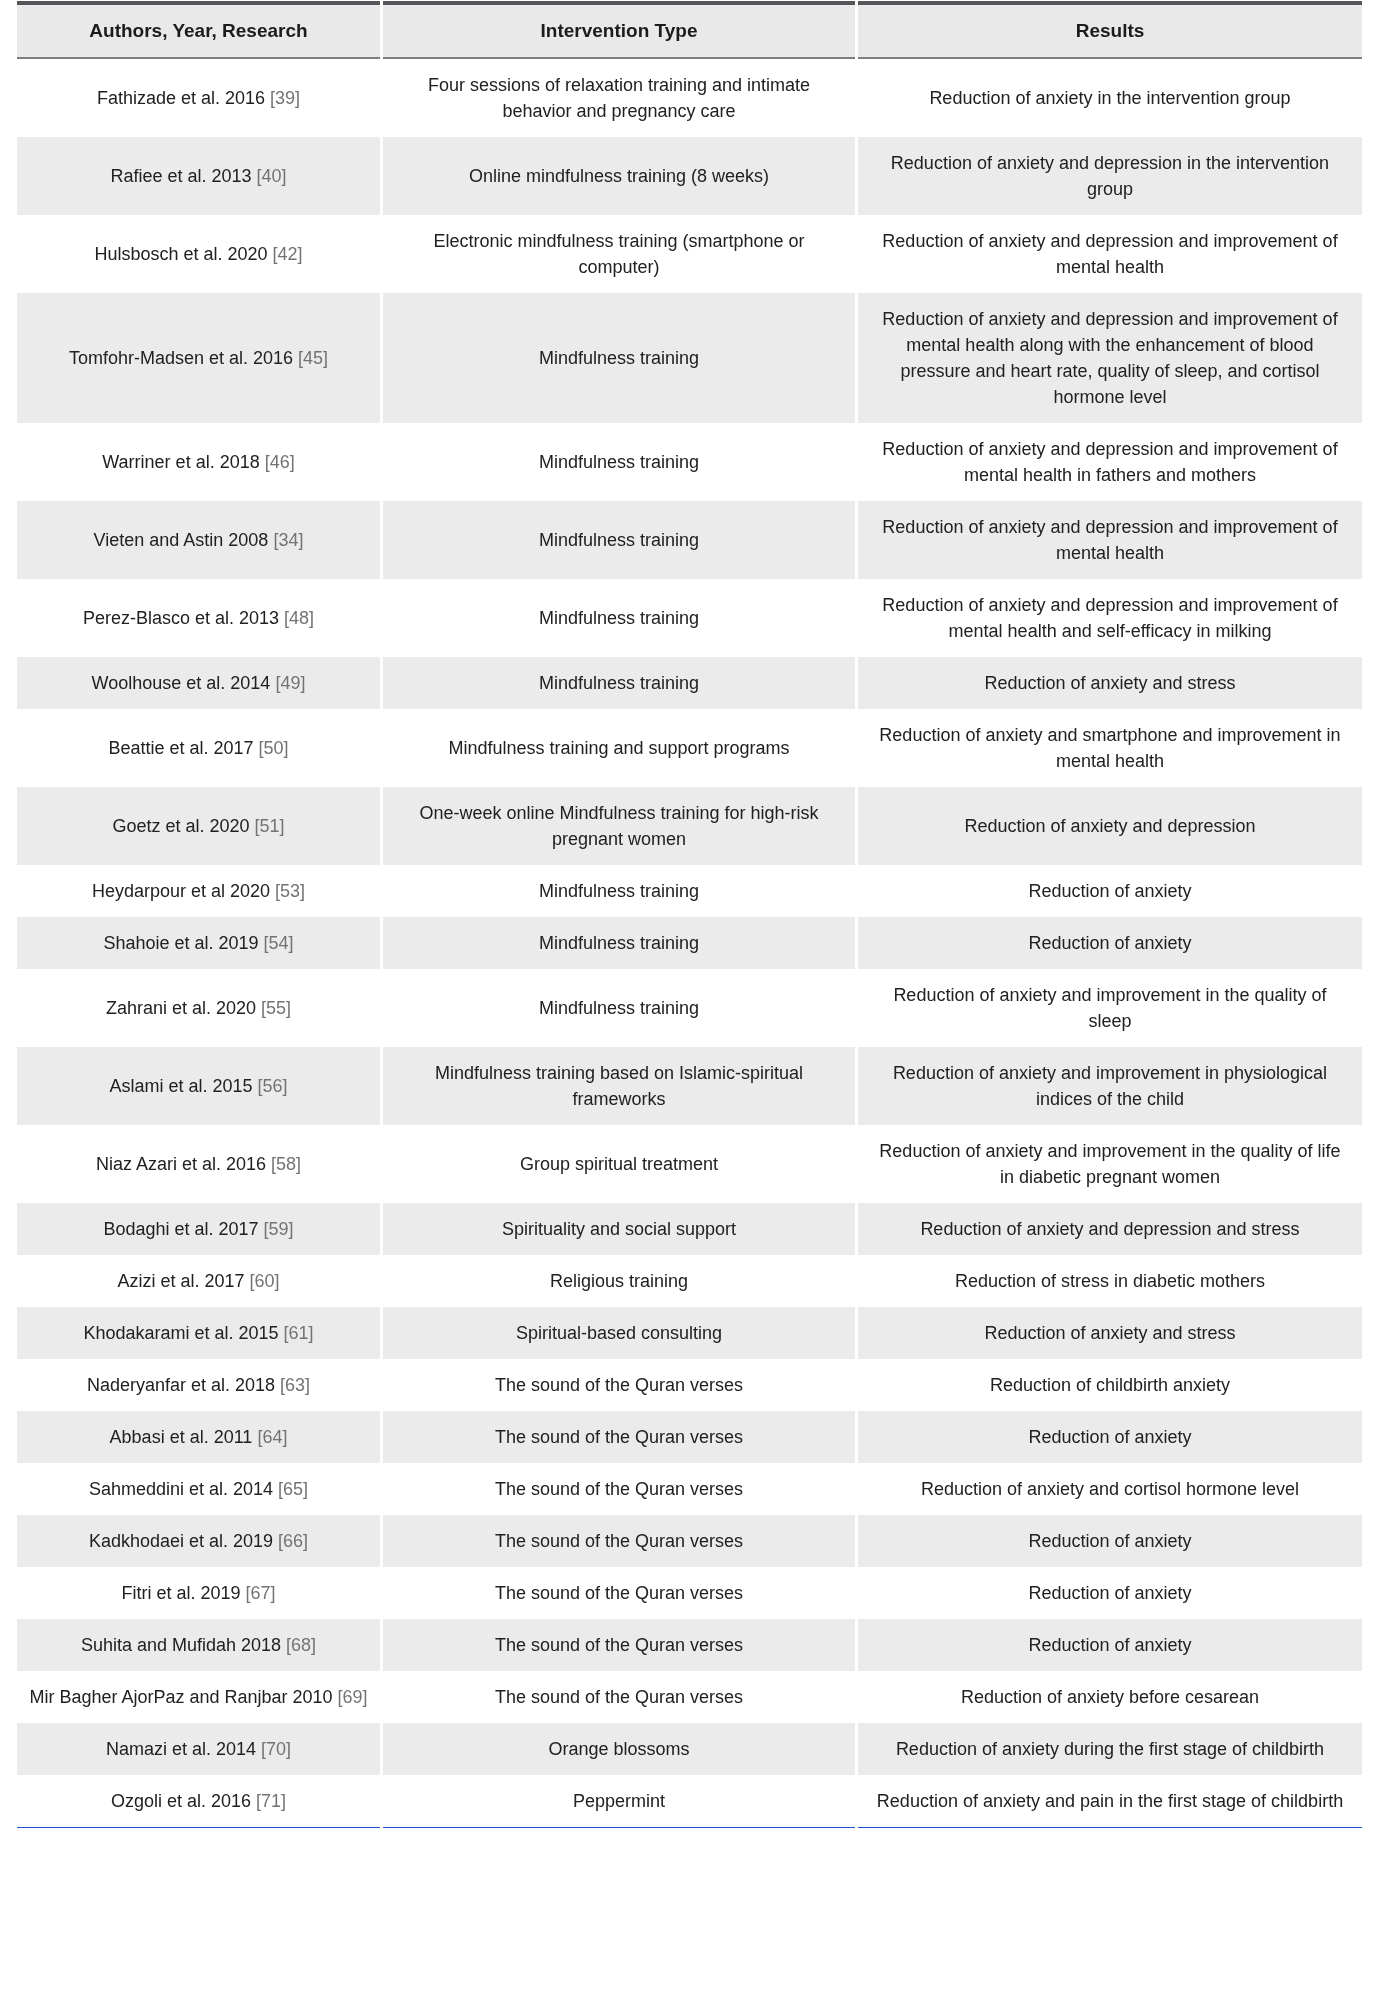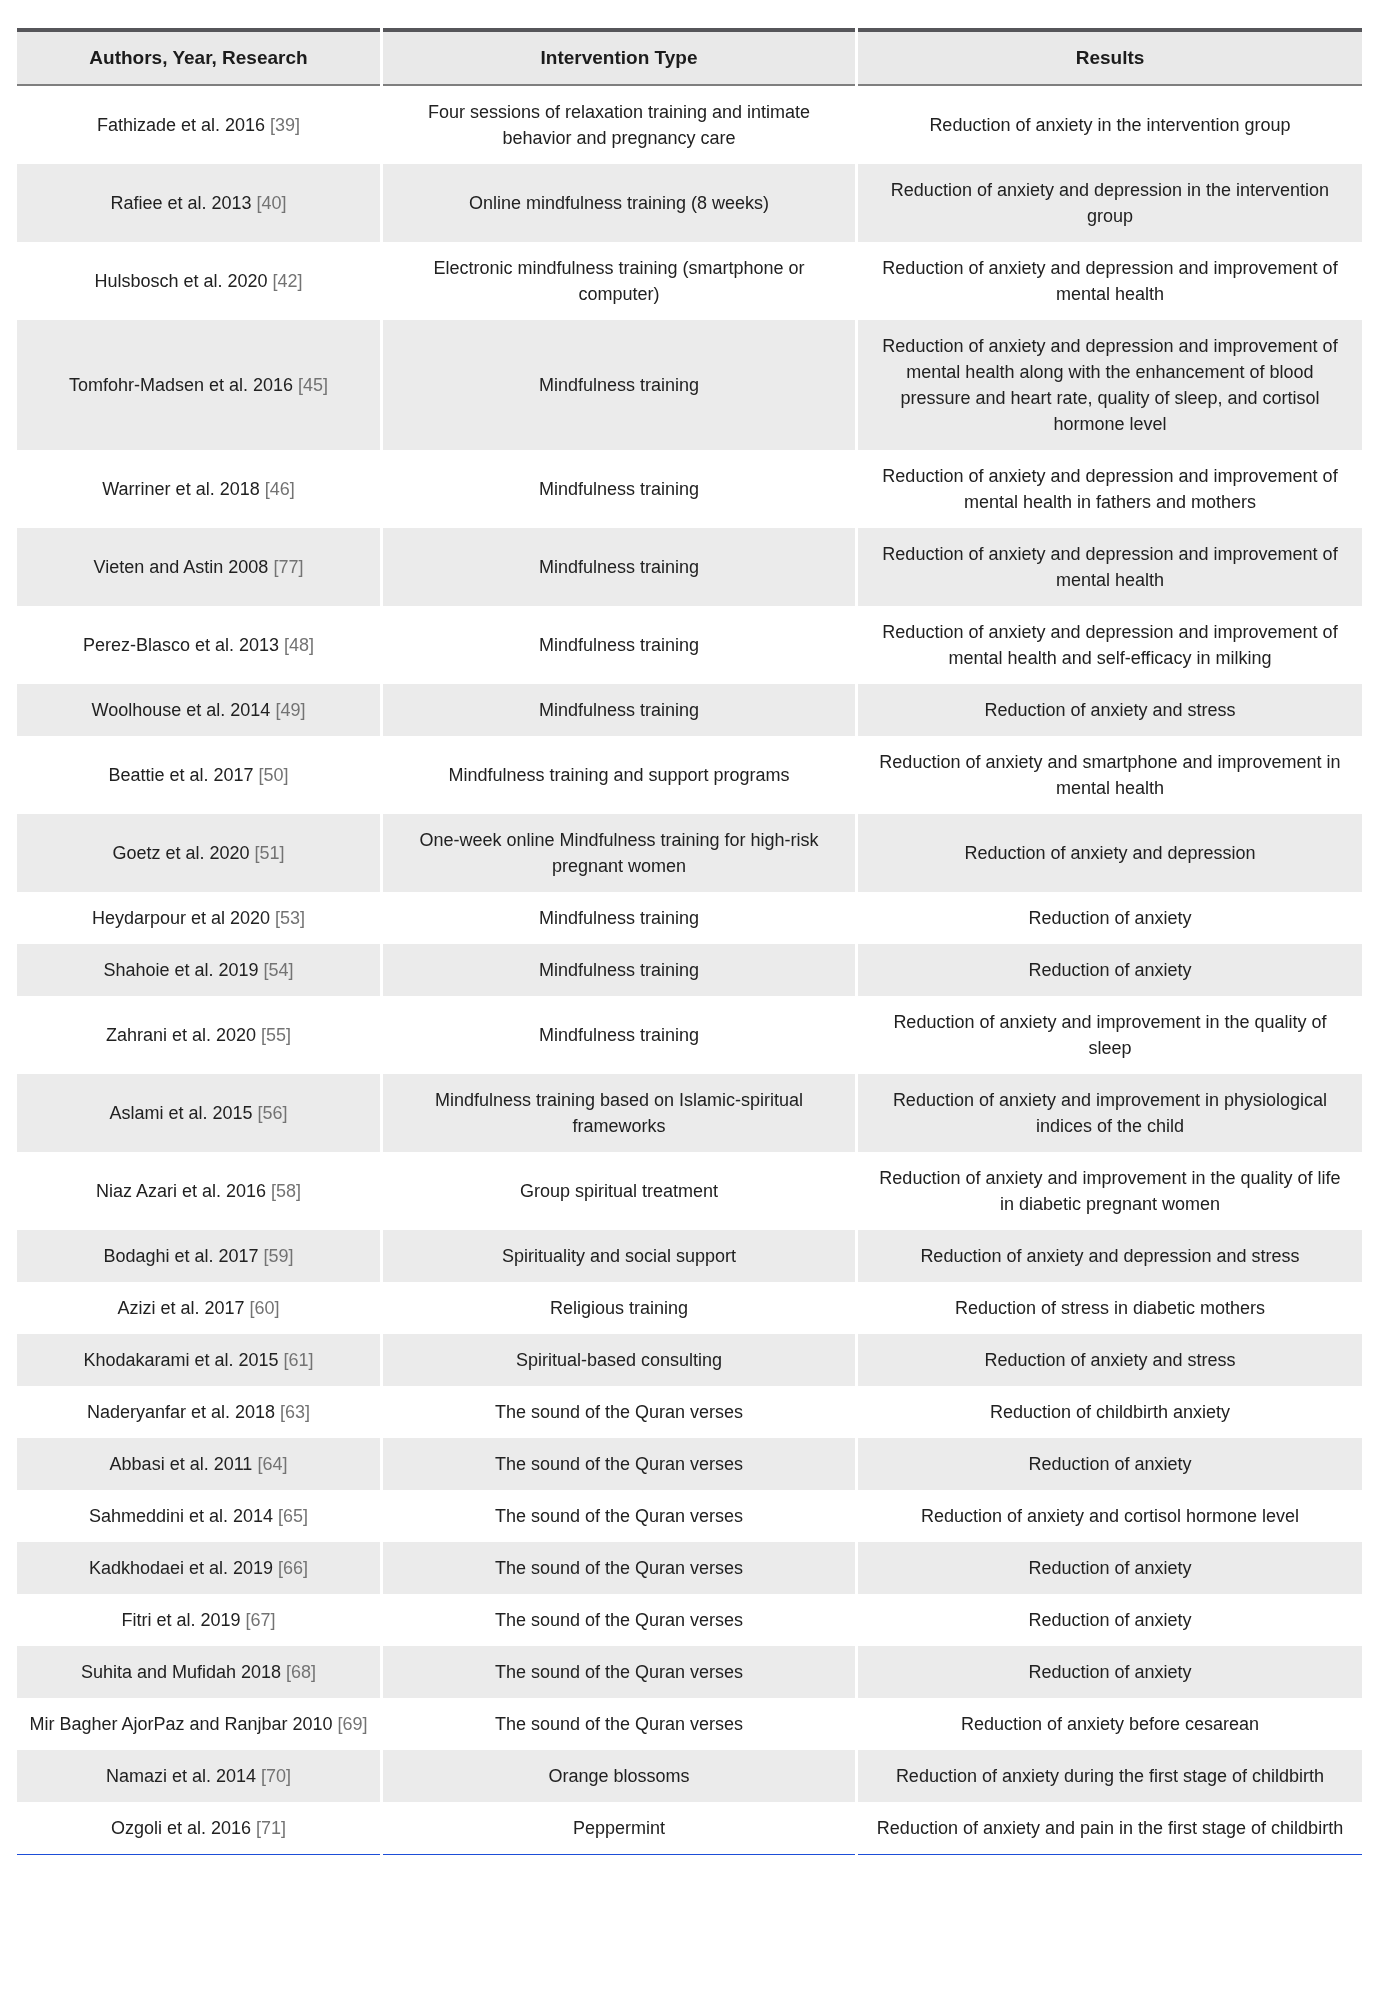--- a/index.html
+++ b/index.html
@@ -6,21 +6,21 @@
   html, body {
     margin: 0; padding: 0;
     background: #ffffff;
     width: 1379px;
     font-family: "Liberation Sans", sans-serif;
     color: #212121;
   }
   .page {
     width: 1353px;
     min-height: 2000px;
-    padding: 28px 14px 20px 14px;
+    padding: 1px 14px 20px 14px;
   }
   table.review-table {
     width: 1351px;
     border-collapse: separate;
     border-spacing: 3px 0;
     table-layout: fixed;
     font-size: 18px;
     line-height: 26px;
   }
   col.c1 { width: 363px; }
@@ -89,21 +89,21 @@
           <td><span>Tomfohr-Madsen et al. 2016</span><a class="ref">[45]</a></td>
           <td>Mindfulness training</td>
           <td>Reduction of anxiety and depression and improvement of mental health along with the enhancement of blood pressure and heart rate, quality of sleep, and cortisol hormone level</td>
         </tr>
         <tr>
           <td><span>Warriner et al. 2018</span><a class="ref">[46]</a></td>
           <td>Mindfulness training</td>
           <td>Reduction of anxiety and depression and improvement of mental health in fathers and mothers</td>
         </tr>
         <tr>
-          <td><span>Vieten and Astin 2008</span><a class="ref">[77]</a></td>
+          <td><span>Vieten and Astin 2008</span><a class="ref">[34]</a></td>
           <td>Mindfulness training</td>
           <td>Reduction of anxiety and depression and improvement of mental health</td>
         </tr>
         <tr>
           <td><span>Perez-Blasco et al. 2013</span><a class="ref">[48]</a></td>
           <td>Mindfulness training</td>
           <td>Reduction of anxiety and depression and improvement of mental health and self-efficacy in milking</td>
         </tr>
         <tr>
           <td><span>Woolhouse et al. 2014</span><a class="ref">[49]</a></td>

